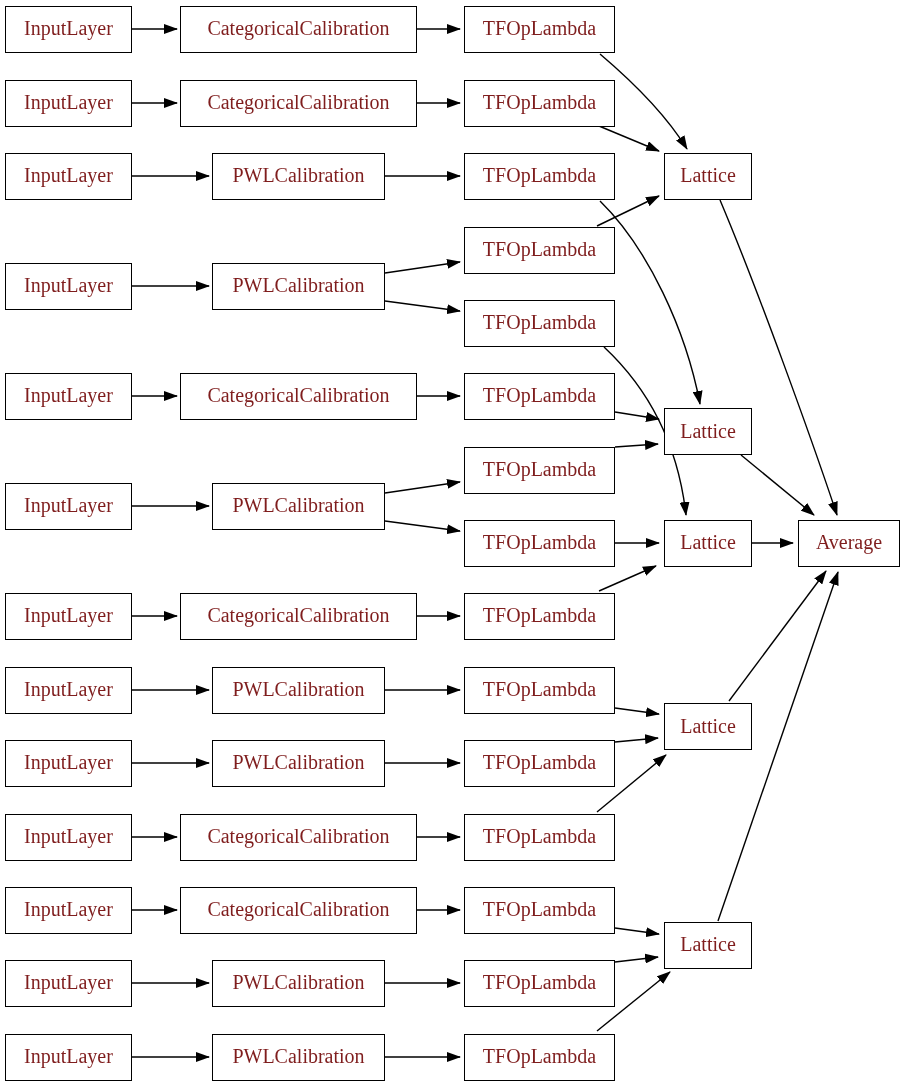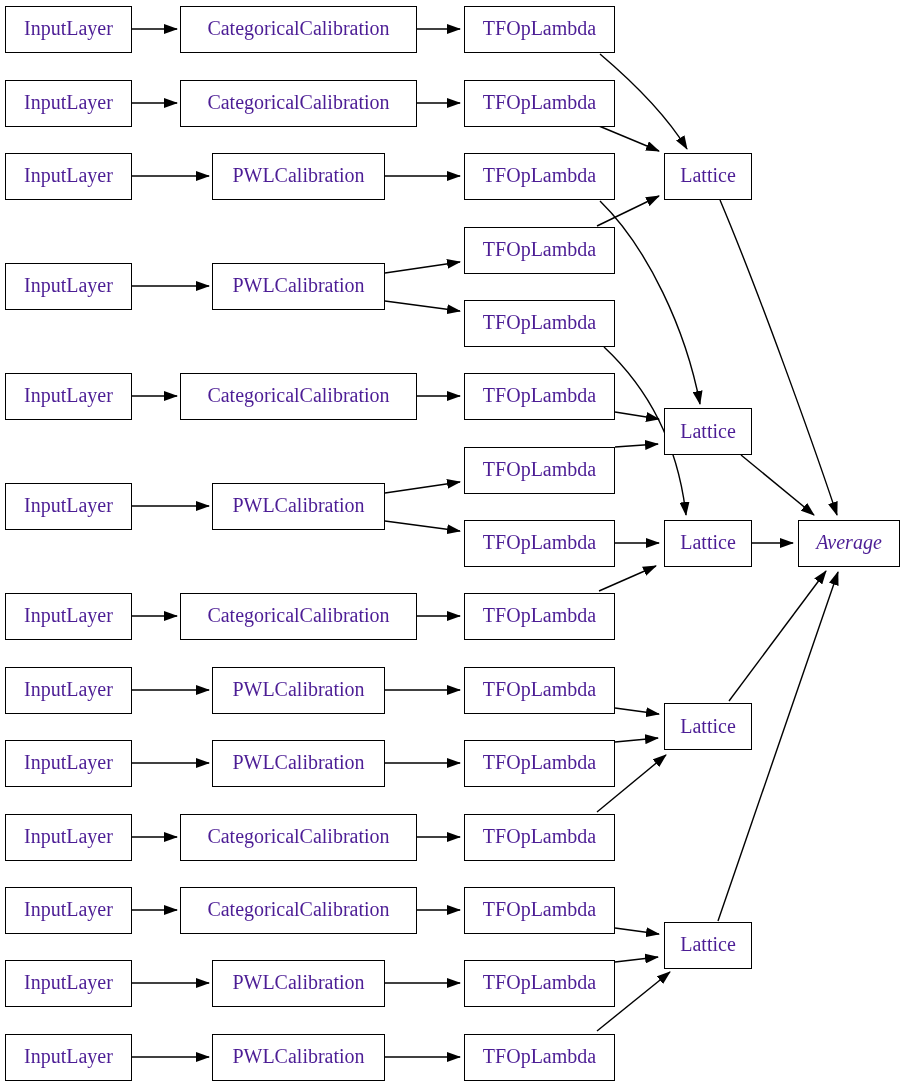--- a/index.html
+++ b/index.html
@@ -5,21 +5,21 @@
   html,body{margin:0;padding:0;}
   body{
     width:905px;height:1087px;position:relative;background:#ffffff;
     font-family:"Liberation Serif","DejaVu Serif",serif;
   }
   #graph{position:absolute;left:0;top:0;width:905px;height:1087px;}
   svg.edges{position:absolute;left:0;top:0;}
   path.edge{fill:none;stroke:#000000;stroke-width:1.4px;}
   .node{
     position:absolute;box-sizing:border-box;
-    border:1.4px solid #000000;background:#ffffff;color:#4c1d95;
+    border:1.4px solid #000000;background:#ffffff;color:#7f1d1d;
     display:flex;align-items:center;justify-content:center;
     font-size:20px;line-height:1;white-space:nowrap;height:47px;
   }
   .node span{display:block;padding-bottom:2px;}
 </style>
 </head>
 <body>
 
 <div id="graph">
 
@@ -217,17 +217,17 @@
   <div class="node" style="left:664px;top:519.5px;width:88px;">
       <span>Lattice</span>
     </div>
   <div class="node" style="left:664px;top:703px;width:88px;">
       <span>Lattice</span>
     </div>
   <div class="node" style="left:664px;top:921.5px;width:88px;">
       <span>Lattice</span>
     </div>
 
-  <div class="node" style="left:798px;top:519.5px;width:102px;font-style:italic;">
+  <div class="node" style="left:798px;top:519.5px;width:102px;">
       <span>Average</span>
     </div>
 
 </div>
 
 </body></html>

